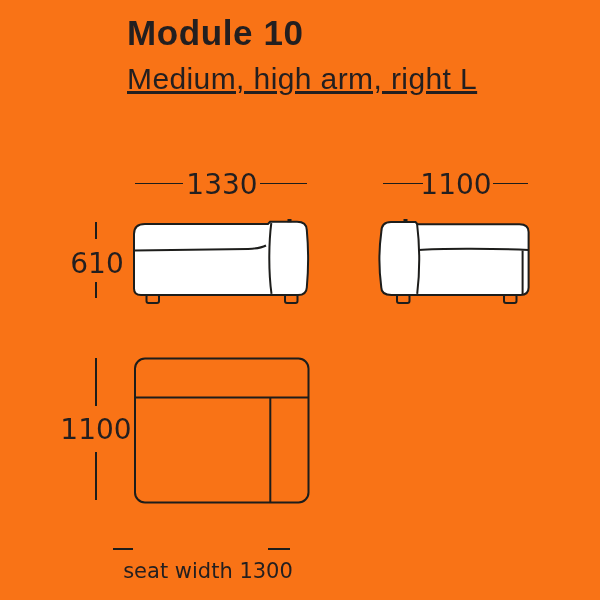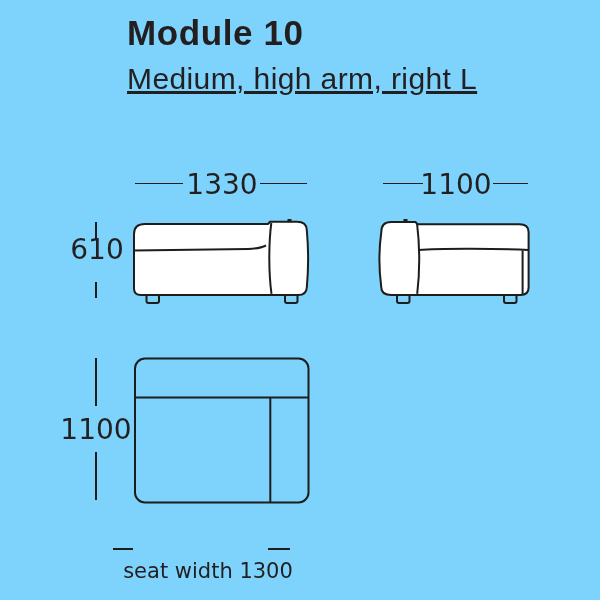--- a/index.html
+++ b/index.html
@@ -1,17 +1,17 @@
 <!DOCTYPE html>
 <html><head>
 <meta charset="utf-8">
 <style>
   html,body{margin:0;padding:0;background:#fff;}
   .page{
-    position:relative;width:600px;height:600px;background:#7dd3fc;
+    position:relative;width:600px;height:600px;background:#f97316;
     font-family:"Liberation Sans",sans-serif;color:#231f20;overflow:hidden;
   }
   .title{
     position:absolute;left:127px;top:15px;font-size:35px;font-weight:bold;
     letter-spacing:0.6px;line-height:1.05;white-space:nowrap;
   }
   .subtitle{
     position:absolute;left:127px;top:62px;font-size:30px;font-weight:400;
     letter-spacing:0.4px;line-height:1.1;white-space:nowrap;text-decoration:underline;
   }
@@ -36,21 +36,21 @@
 <div class="page">
 
   <div class="title">Module 10</div>
   <div class="subtitle">Medium, high arm, right L</div>
 
   <div class="dash h" style="left:135px;top:182.8px;width:48px;"></div>
   <div class="dim-label" style="left:222px;top:184px;">1330</div>
   <div class="dash h" style="left:260px;top:182.8px;width:47px;"></div>
 
   <div class="dash v" style="left:95.4px;top:222px;height:17px;"></div>
-  <div class="dim-label" style="left:97px;top:249px;">610</div>
+  <div class="dim-label" style="left:97px;top:263px;">610</div>
   <div class="dash v" style="left:95.4px;top:282px;height:16px;"></div>
 
   <svg class="view" style="left:128px;top:214px;" width="186" height="94" viewBox="128 214 186 94">
 
     <rect class="stroked filled" x="146.5" y="294.5" width="12.5" height="8.5" rx="2"></rect>
     <rect class="stroked filled" x="285" y="294.5" width="12.5" height="8.5" rx="2"></rect>
 
     <path class="filled" d="M 134 234
          Q 134 224 145 224
          L 268 224

